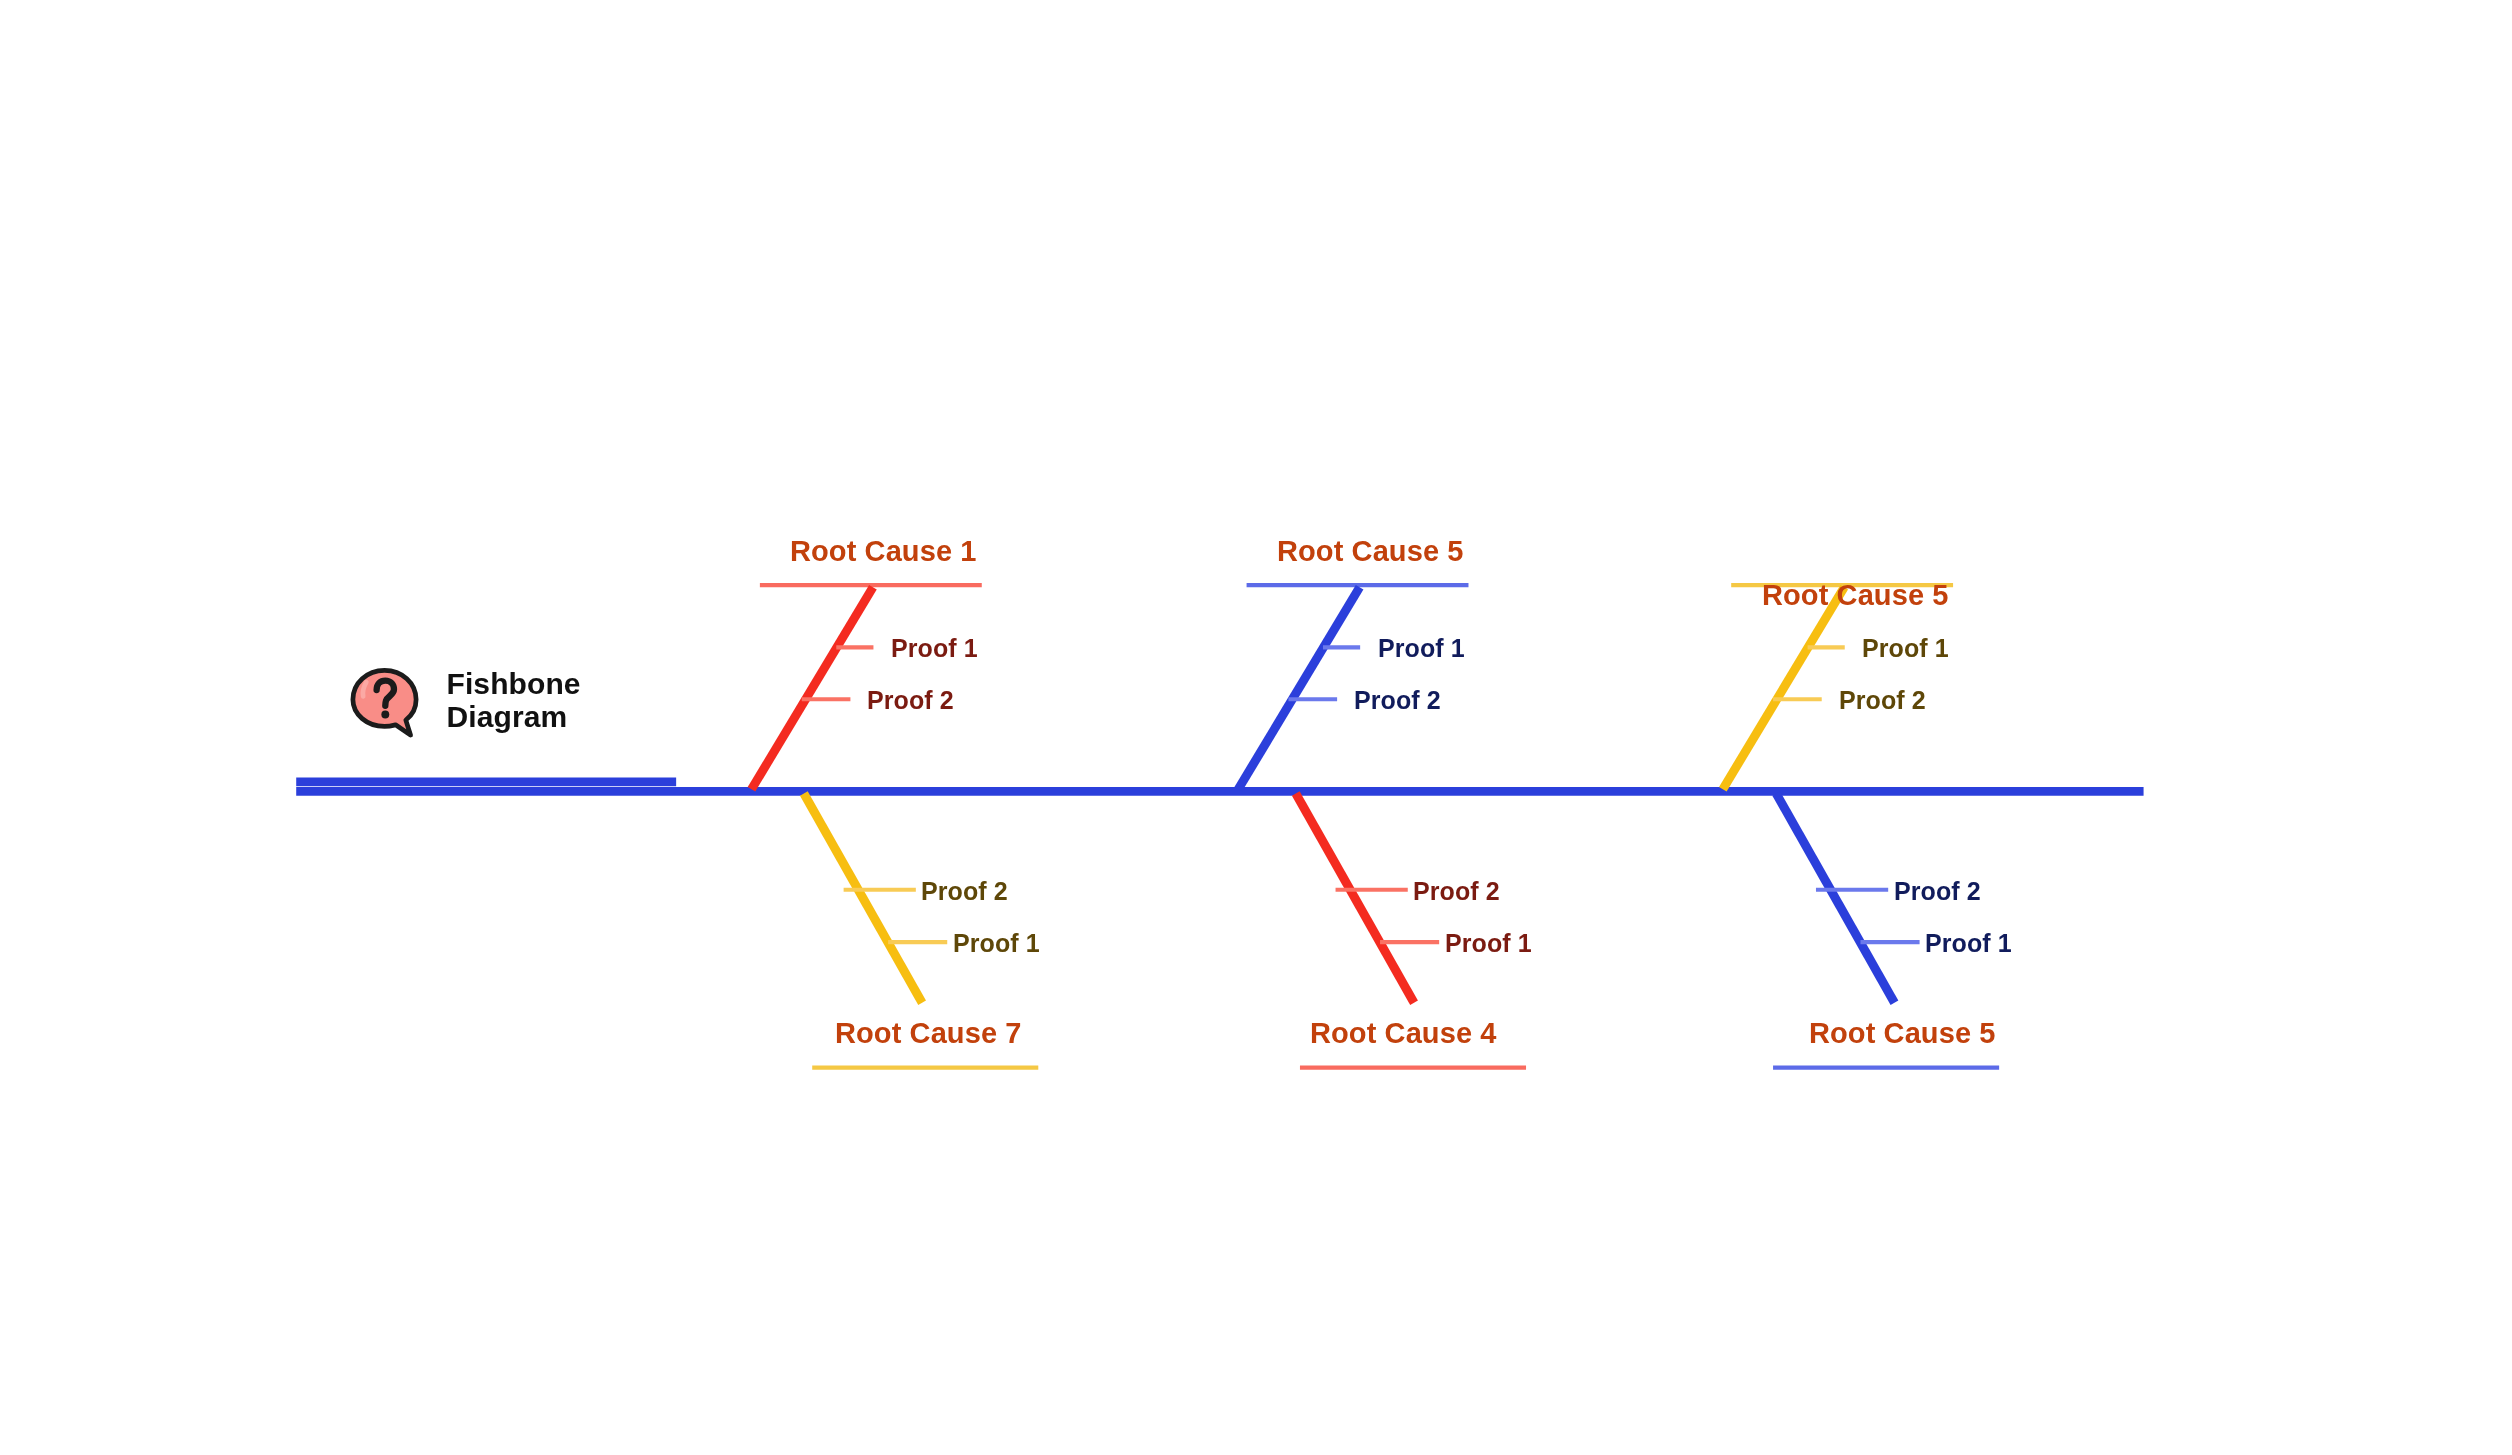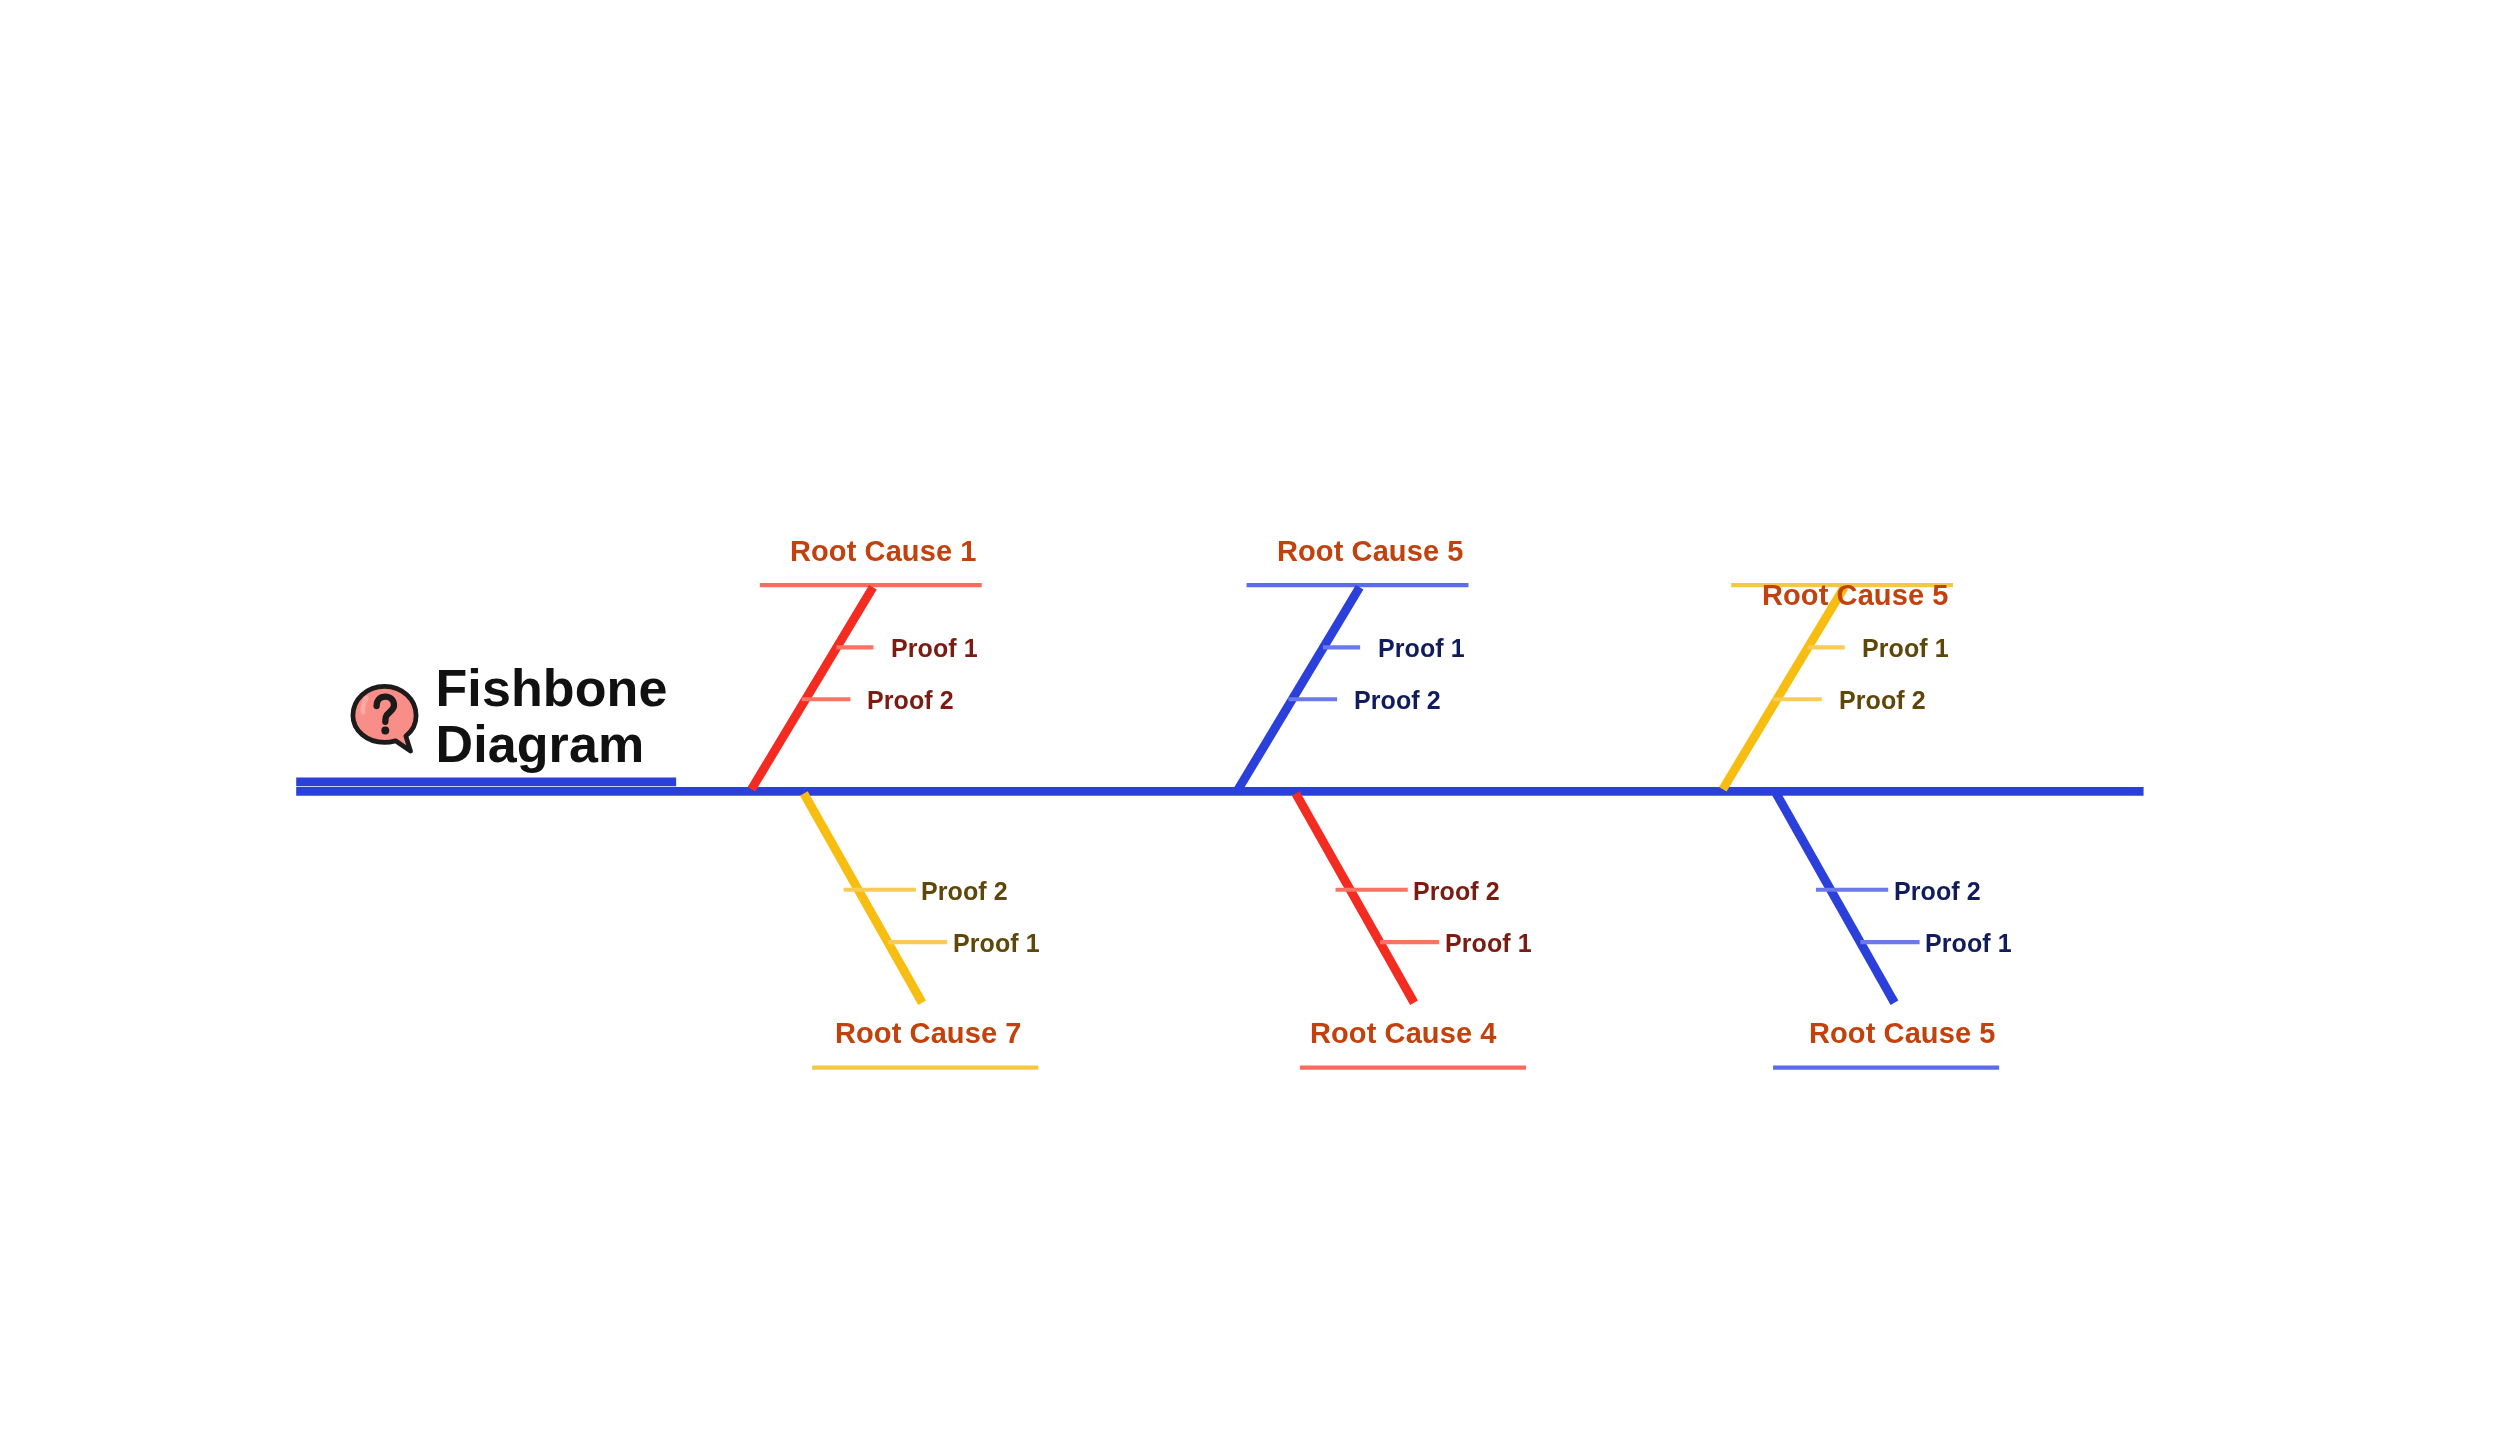--- a/index.html
+++ b/index.html
@@ -61,25 +61,26 @@
   #title-icon {
     width: 79px;
     height: 79px;
     flex: 0 0 auto;
     position: relative;
     top: 3.1px;
   }
   #title-text {
     font-family: "Liberation Sans", sans-serif;
     font-weight: bold;
-    font-size: 52px;
+    font-size: 30px;
     line-height: 1.07;
     color: #111111;
     white-space: pre;
     letter-spacing: 0.1px;
+    margin-left: 11px;
   }
 </style>
 </head>
 <body>
 
 <div id="stage">
 
   <svg id="diagram-svg" viewBox="0 0 4800 2780">
 
     <g>

